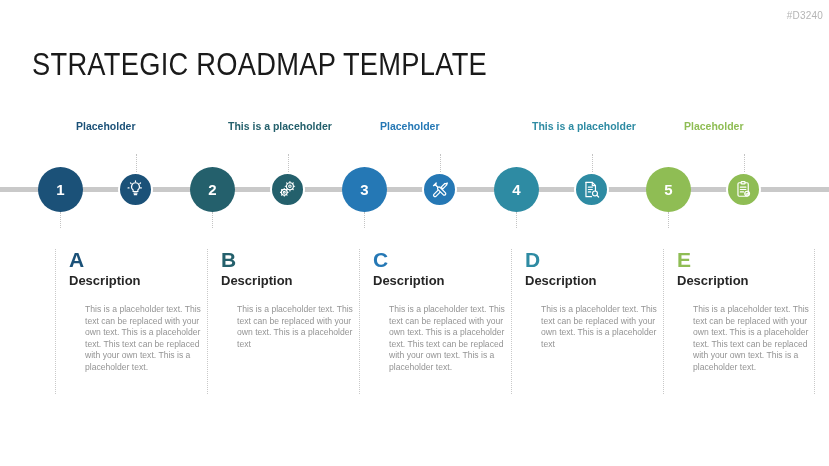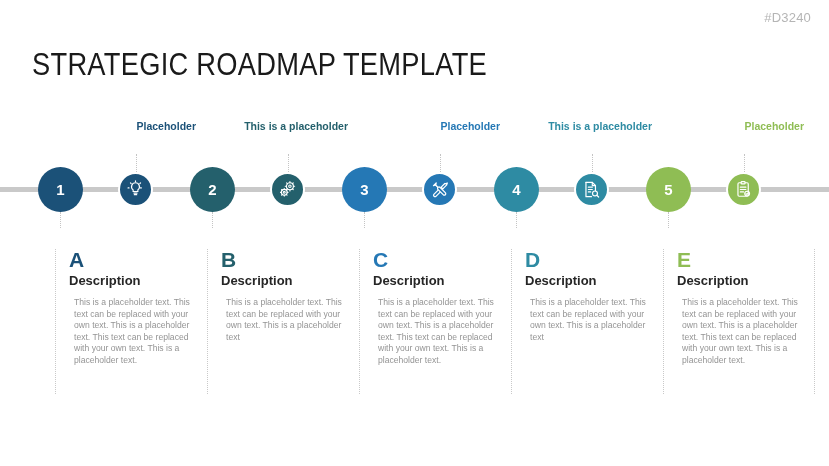--- a/index.html
+++ b/index.html
@@ -13,22 +13,22 @@
     position: relative;
     overflow: hidden;
     font-family: "Liberation Sans", sans-serif;
     -webkit-font-smoothing: antialiased;
   }
 
   
   #slide-code {
     position: absolute;
     top: 10px;
-    right: 18px;
-    font-size: 13px;
+    right: 6px;
+    font-size: 10px;
     color: #b5b5b5;
     letter-spacing: .2px;
   }
   #page-title {
     position: absolute;
     left: 32px;
     top: 26px;
     font-size: 31px;
     font-weight: 400;
     color: #1a1a1a;
@@ -79,21 +79,21 @@
     align-items: center;
     justify-content: center;
     box-sizing: border-box;
   }
   .icon-node svg { display: block; }
 
   .icon-label {
     position: absolute;
     top: 0px;
     width: 120px;
-    text-align: right;
+    text-align: left;
     font-size: 10.5px;
     font-weight: 700;
     line-height: 13px;
   }
   .stem-up {
     position: absolute;
     width: 1px;
     top: 34px;
     height: 18px;
     border-left: 1px dotted #c4c4c4;
@@ -136,21 +136,21 @@
     font-weight: 700;
     color: #262626;
     line-height: 14px;
     margin: 0 0 9px 0;
   }
   .col-body {
     font-size: 8.6px;
     line-height: 11.6px;
     color: #949494;
     width: 123px;
-    margin: 5px;
+    margin: 16px;
   }
 </style>
 </head>
 <body>
 
 <div id="slide-code">#D3240</div>
 <h1 id="page-title">STRATEGIC ROADMAP TEMPLATE</h1>
 
 <div id="timeline">
   <div class="rail"></div>

